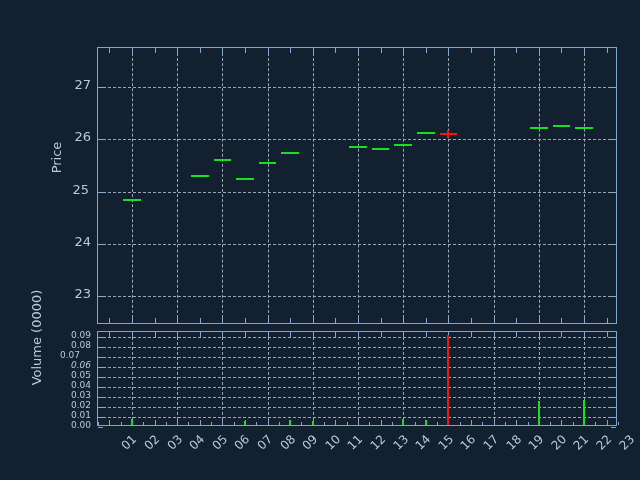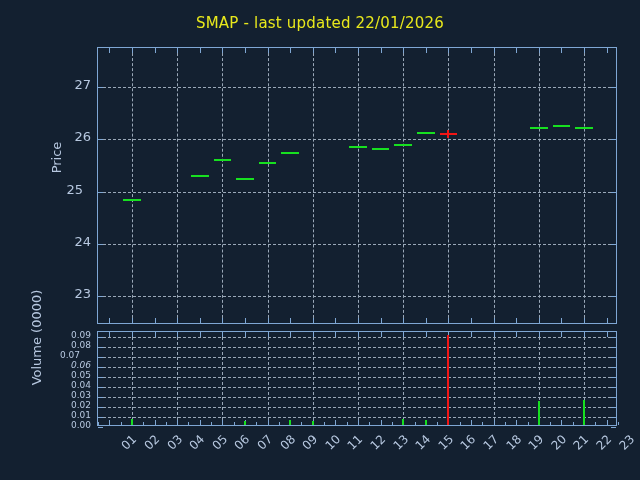--- a/index.html
+++ b/index.html
@@ -72,21 +72,20 @@
     position:absolute;color:#b7c8e0;font-size:12px;
     transform:rotate(-45deg);transform-origin:100% 0%;
     white-space:nowrap;text-align:right;
   }
 </style>
 </head>
 <body>
 
 <div id="stage">
 
-  <div class="title">SMAP - last updated 22/01/2026</div>
 
   <div class="ylab-price">Price</div>
   <div class="ylab-vol">Volume (0000)</div>
 
   <div class="panel" id="price-panel">
       <div class="grid-h" style="top: 248.255px;"></div>
       <div class="tick tick-left" style="top: 248.255px;"></div>
       <div class="tick tick-right" style="top: 248.255px;"></div>
       <div class="grid-h" style="top: 195.991px;"></div>
       <div class="tick tick-left" style="top: 195.991px;"></div>
@@ -312,21 +311,21 @@
       <div class="vbar up" style="left: 213.783px; height: 4px;"></div>
       <div class="vbar up" style="left: 304.217px; height: 6px;"></div>
       <div class="vbar up" style="left: 326.826px; height: 5px;"></div>
       <div class="vbar down" style="left: 349.435px; height: 90px;"></div>
       <div class="vbar up" style="left: 439.87px; height: 24px;"></div>
       <div class="vbar up" style="left: 485.087px; height: 25px;"></div>
     </div>
 
 <div class="ytick-label" style="left: 45px; top: 286.255px;">23</div>
     <div class="ytick-label" style="left: 45px; top: 233.991px;">24</div>
-    <div class="ytick-label" style="left: 37px; top: 181.726px;">25</div>
+    <div class="ytick-label" style="left: 43px; top: 181.726px;">25</div>
     <div class="ytick-label" style="left: 45px; top: 129.462px;">26</div>
     <div class="ytick-label" style="left: 45px; top: 77.1981px;">27</div>
     <div class="vtick-label" style="left: 41px; top: 420px;">0.00</div>
     <div class="vtick-label" style="left: 41px; top: 410px;">0.01</div>
     <div class="vtick-label" style="left: 41px; top: 400px;">0.02</div>
     <div class="vtick-label" style="left: 41px; top: 390px;">0.03</div>
     <div class="vtick-label" style="left: 41px; top: 380px;">0.04</div>
     <div class="vtick-label" style="left: 41px; top: 370px;">0.05</div>
     <div class="vtick-label" style="left: 41px; top: 360px; font-style: italic;">0.06</div>
     <div class="vtick-label" style="left: 30px; top: 350px;">0.07</div>

